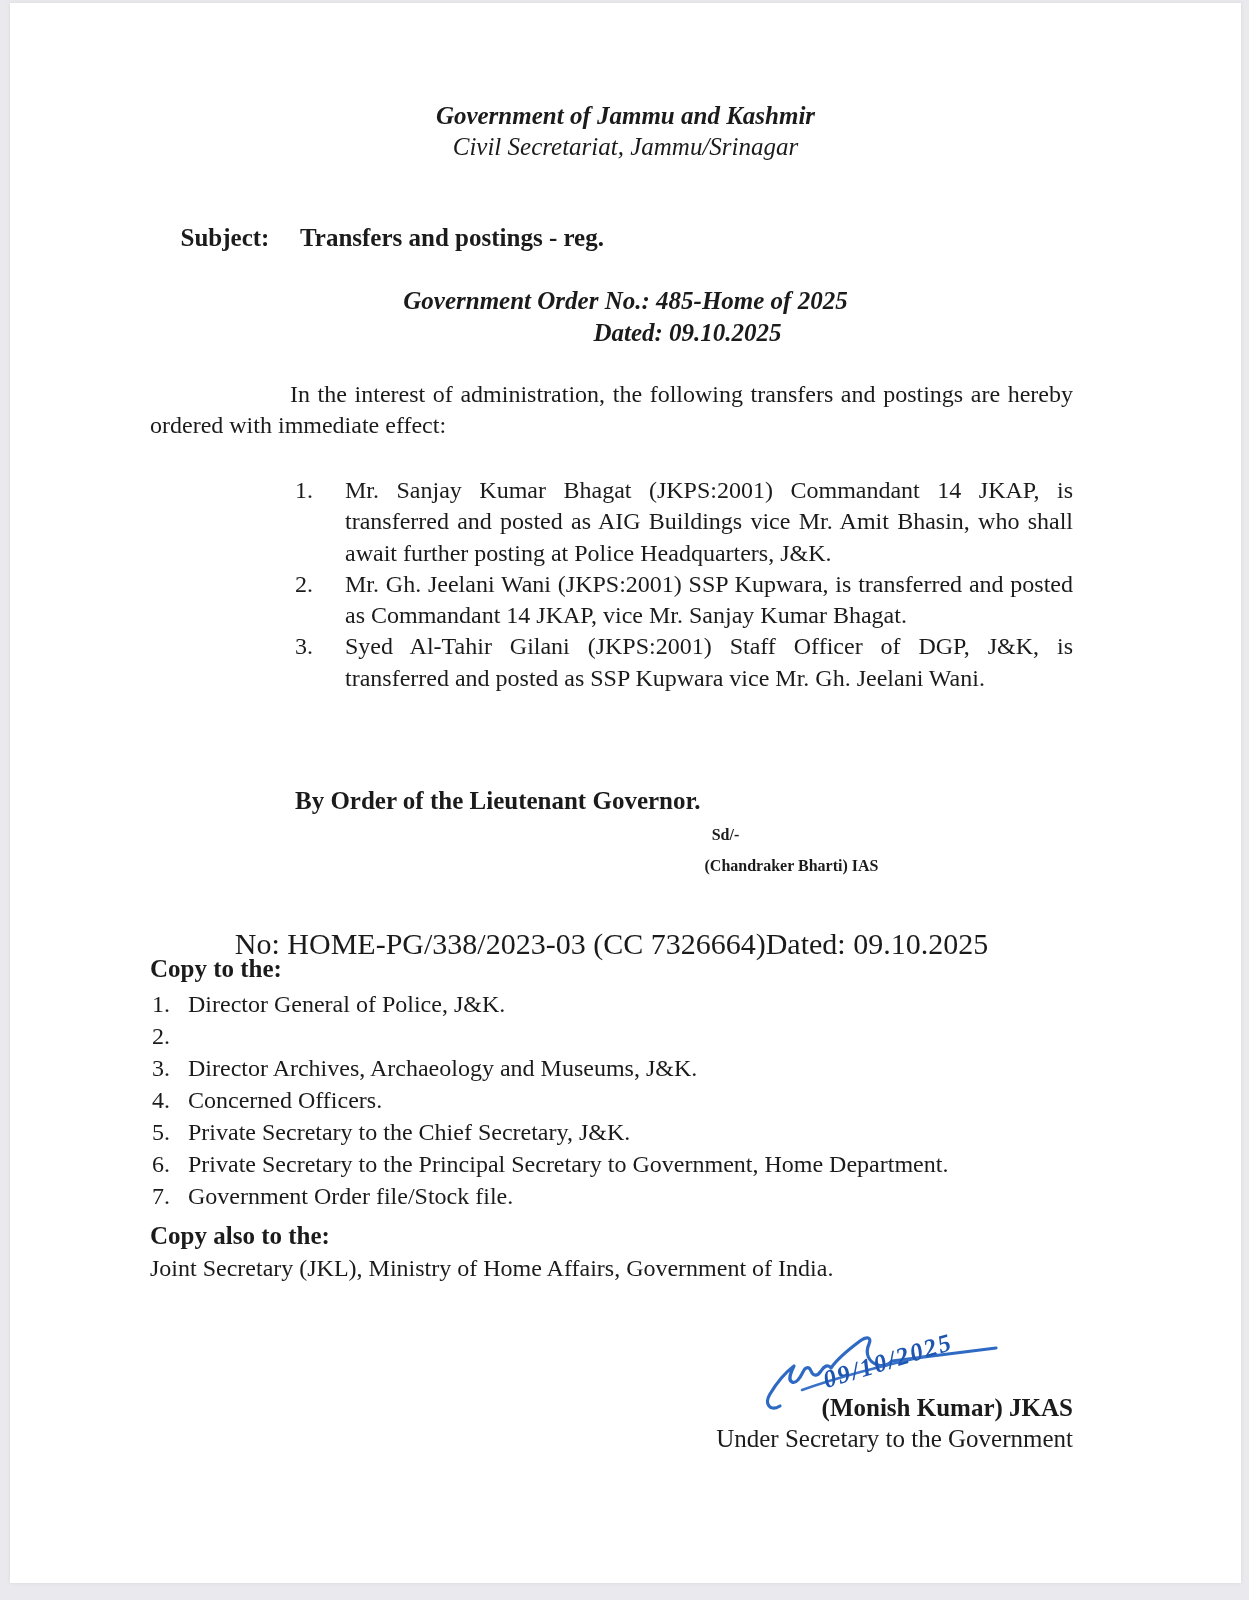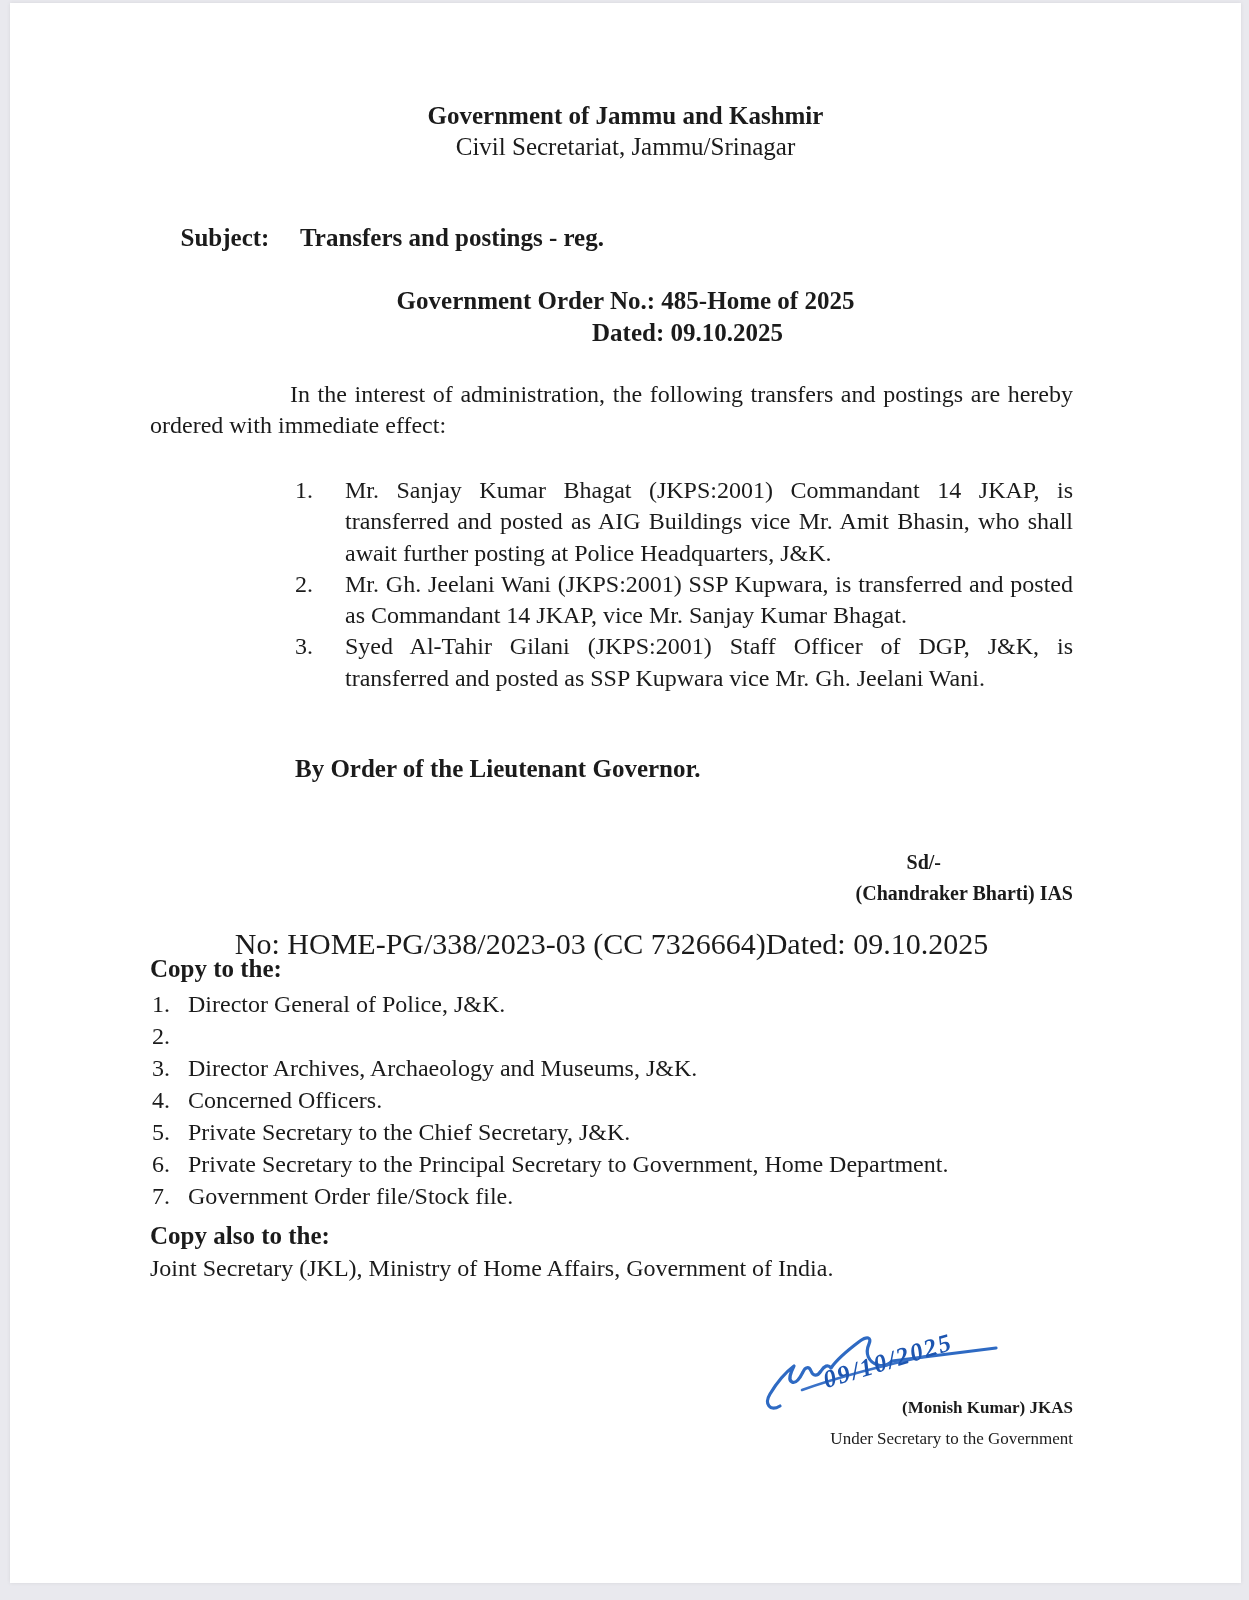--- a/index.html
+++ b/index.html
@@ -9,51 +9,51 @@
     font-family:"Liberation Serif","DejaVu Serif",serif;
     color:#1b1b1b;
   }
   .page{
     position:absolute;left:10px;top:3px;width:1231px;height:1580px;
     background:#ffffff;
     box-shadow:0 0 4px rgba(0,0,0,0.08);
   }
   .abs{position:absolute;}
   .b{font-weight:bold;}
-  .center{text-align:center;}
+  .center{text-align:center;font-style:italic;}
   .header{top:97px;left:0;right:0;font-size:25px;line-height:31px;}
   .subject-row{top:221px;left:140px;right:168px;font-size:25px;display:flex;}
   .subject-label{width:150px;flex:none;text-align:center;}
   .order-block{top:282px;left:0;right:0;font-size:25px;line-height:32px;}
   .order-date{transform:translateX(62px);}
   .intro{top:376px;left:140px;right:168px;font-size:24px;line-height:31px;
          text-align:justify;text-indent:140px;}
   .transfers{top:472px;left:285px;right:168px;font-size:24px;line-height:31.3px;}
   .titem{display:flex;}
   .tnum{width:50px;flex:none;}
   .ttext{flex:1;text-align:justify;}
-  .by-order{top:752px;left:285px;font-size:25px;}
-  .sign-block{top:816px;right:168px;left:500px;text-align:right;font-size:20px;line-height:31px;margin-top:28px;}
+  .by-order{top:784px;left:285px;font-size:25px;}
+  .sign-block{top:816px;right:168px;left:500px;text-align:center;font-size:16px;line-height:31px;}
   .sd-line{padding-right:132px;}
   .ref-row{top:911px;left:140px;right:168px;font-size:30px;display:flex;justify-content:center;margin-top:13px;}
   .copy-label{top:952px;left:140px;font-size:25px;}
   .copy-list{top:985px;left:142px;right:168px;font-size:24px;line-height:32px;}
   .citem{display:flex;}
   .cnum{width:36px;flex:none;}
   .copy-also-label{top:1219px;left:140px;font-size:25px;}
   .copy-also{top:1252px;left:140px;right:168px;font-size:24px;}
   .sig-area{top:1317px;left:730px;width:310px;height:100px;}
   .sig-svg{position:absolute;left:0;top:0;}
   .sig-date{
     position:absolute;left:88px;top:46px;
     transform:rotate(-17deg);transform-origin:left bottom;
     font-size:25px;font-weight:bold;font-style:italic;letter-spacing:2px;
     white-space:nowrap;
   }
-  .monish-block{top:1389px;right:168px;left:500px;text-align:right;font-size:17px;line-height:31px;}
+  .monish-block{top:1389px;right:168px;left:500px;text-align:right;font-size:25px;line-height:31px;}
 </style>
 </head>
 <body>
 
 <div class="page">
 
   <div class="abs header center">
     <div class="b">Government of Jammu and Kashmir</div>
     <div>Civil Secretariat, Jammu/Srinagar</div>
   </div>

